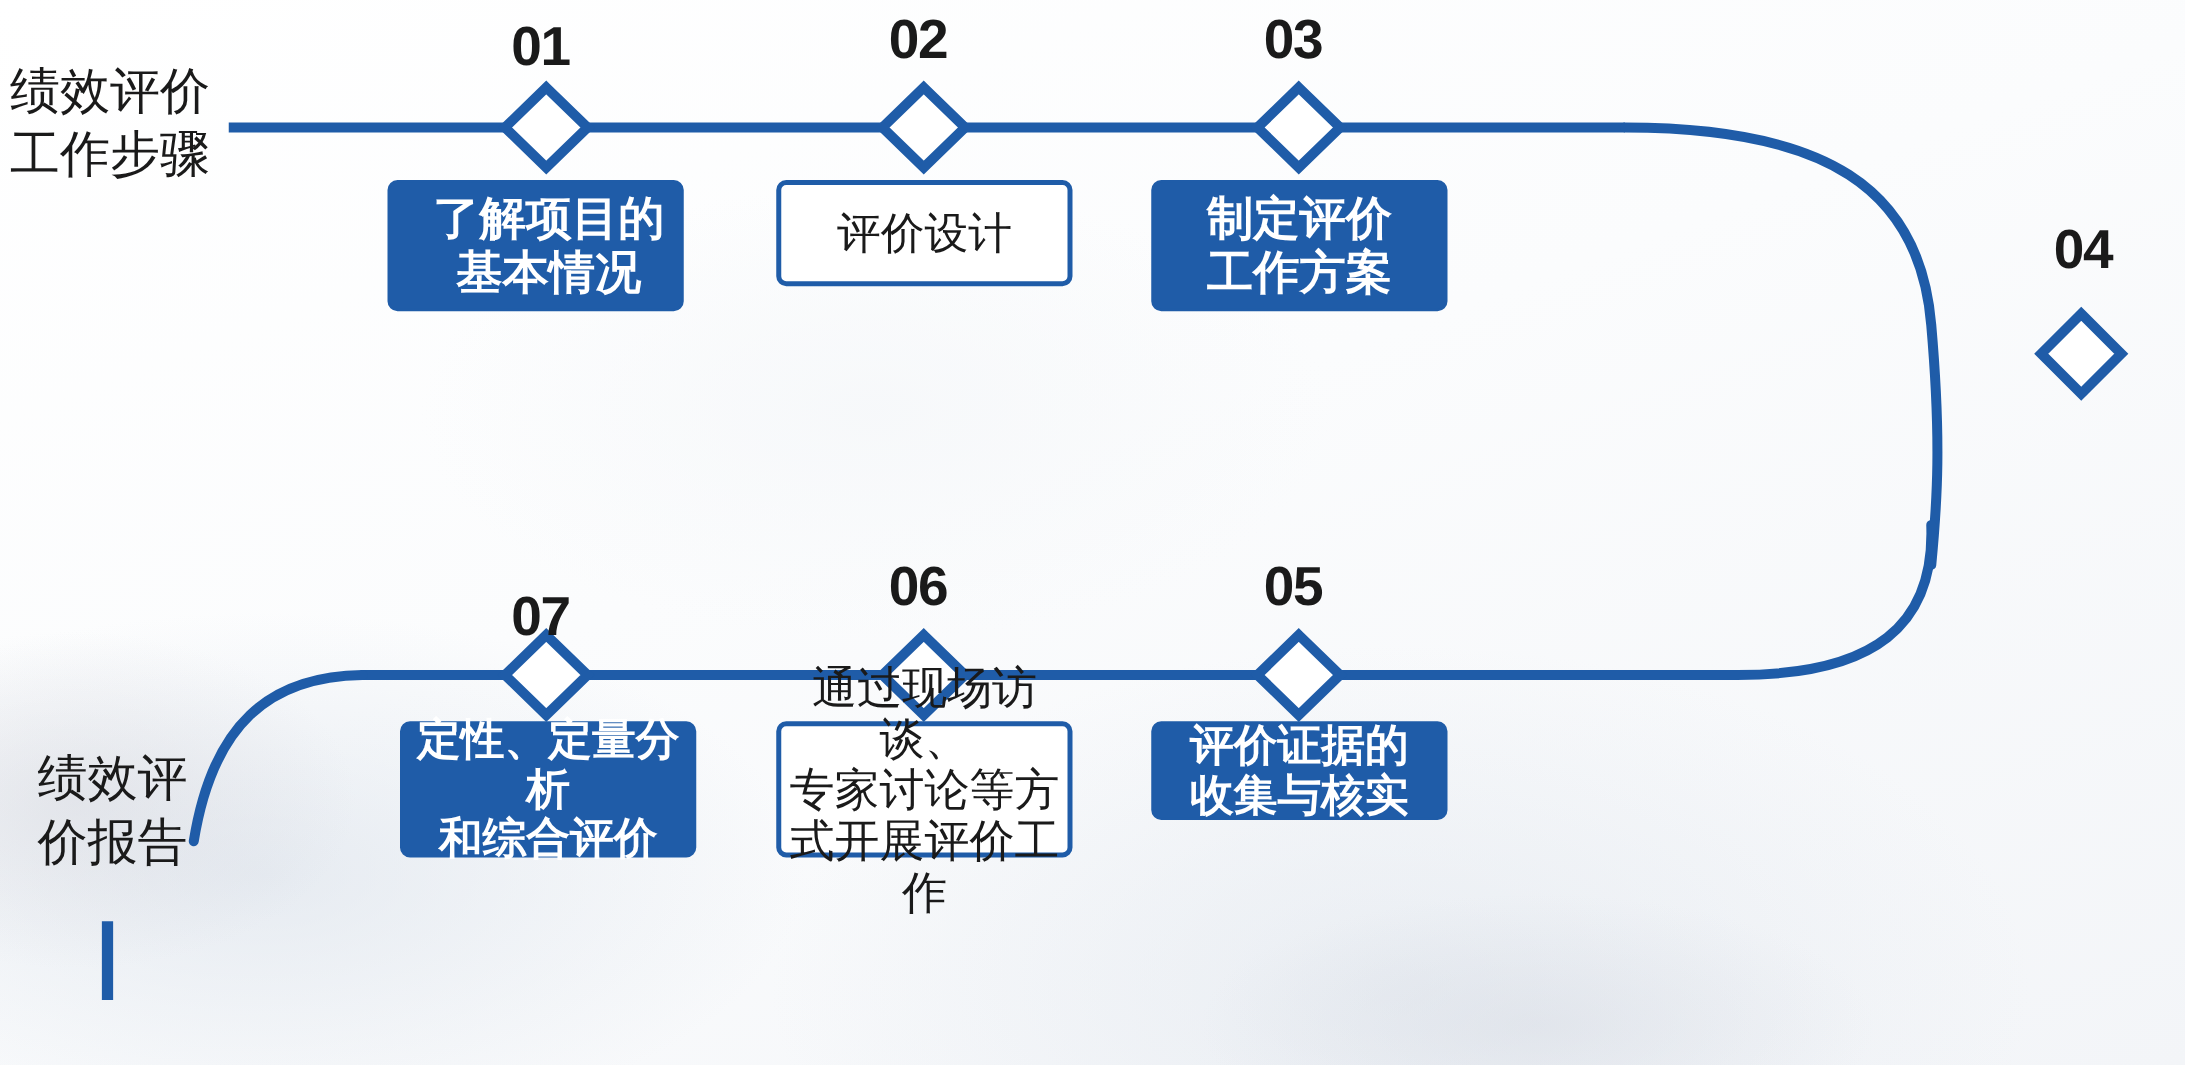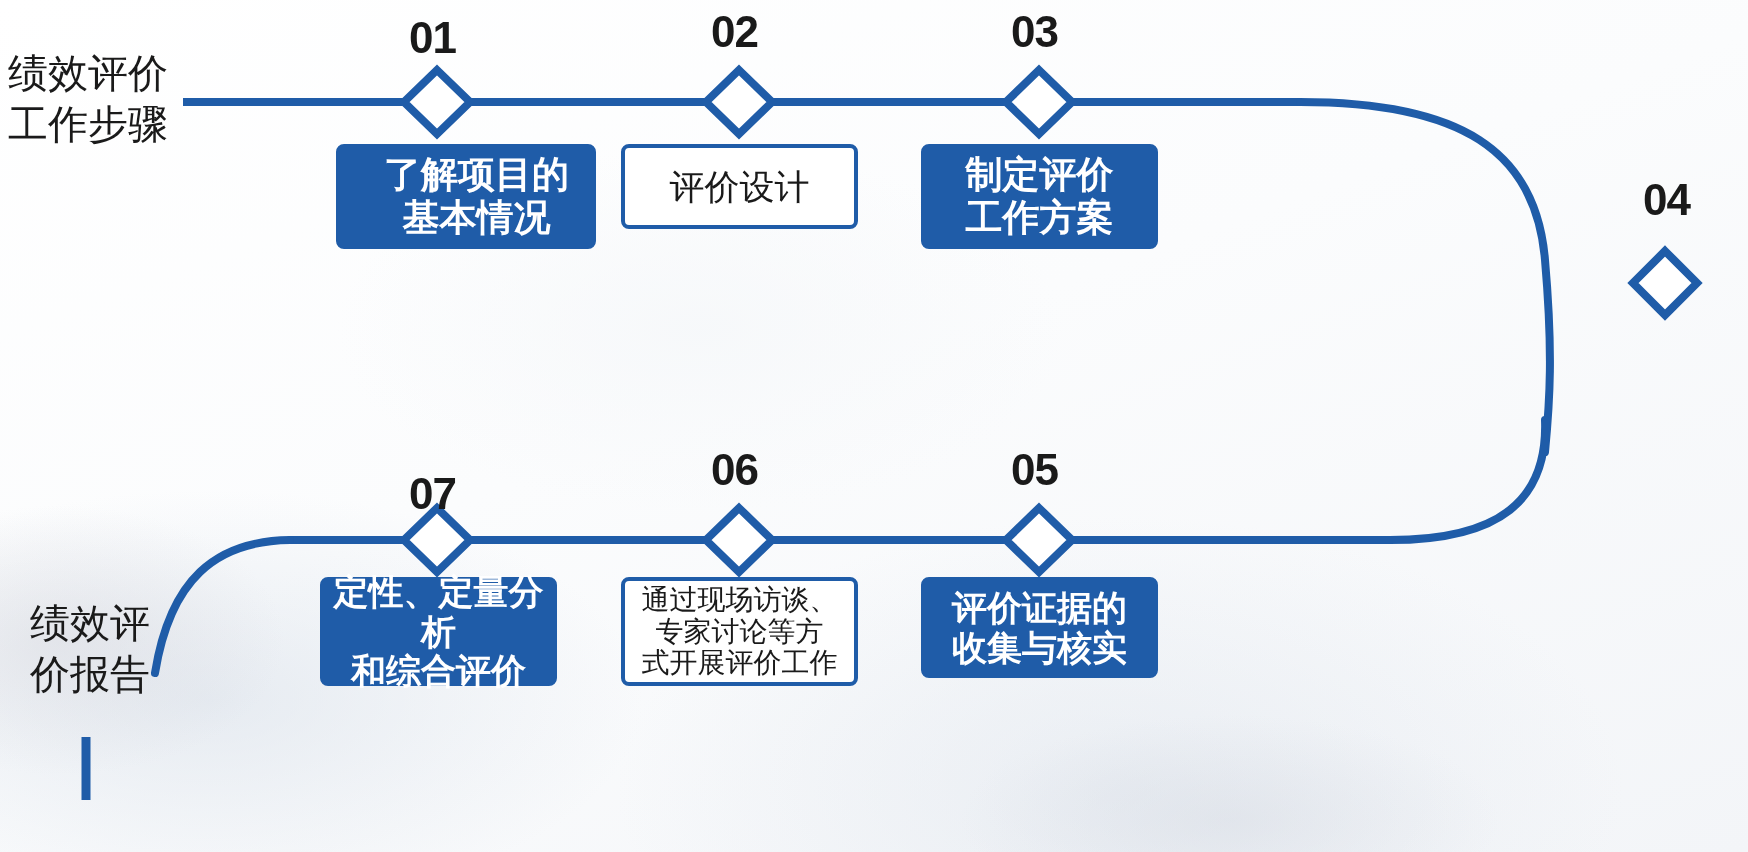--- a/index.html
+++ b/index.html
@@ -98,27 +98,27 @@
 价报告</div>
 
   <div class="step-num" style="left:409px;top:4px;margin-top:12px;">01</div>
   <div class="step-num" style="left:711px;top:10px;">02</div>
   <div class="step-num" style="left:1011px;top:10px;">03</div>
   <div class="step-num" style="left:1643px;top:178px;">04</div>
   <div class="step-num" style="left:1011px;top:448px;">05</div>
   <div class="step-num" style="left:711px;top:448px;">06</div>
   <div class="step-num" style="left:409px;top:472px;">07</div>
 
-  <div class="box filled" style="left:336px;top:144px;width:260px;height:105px;font-size:37px;padding-left:27px;">了解项目的
+  <div class="box filled" style="left:310px;top:144px;width:237px;height:105px;font-size:37px;padding-left:27px;">了解项目的
 基本情况</div>
   <div class="box outline" style="left:621px;top:144px;width:237px;height:85px;font-size:35px;">评价设计</div>
   <div class="box filled" style="left:921px;top:144px;width:237px;height:105px;font-size:37px;">制定评价
 工作方案</div>
 
 
   <div class="box filled" style="left:320px;top:577px;width:237px;height:109px;font-size:35px;">定性、定量分析
 和综合评价</div>
-  <div class="box outline" style="left:621px;top:577px;width:237px;height:109px;font-size:28px;">通过现场访谈、
+  <div class="box outline" style="left:621px;top:577px;width:237px;height:109px;font-size:36px;">通过现场访谈、
 专家讨论等方
 式开展评价工作</div>
-  <div class="box filled" style="left:921px;top:577px;width:237px;height:101px;font-size:35px;">评价证据的
+  <div class="box filled" style="left:921px;top:577px;width:237px;height:79px;font-size:35px;">评价证据的
 收集与核实</div>
 </div>
 
 </body></html>

